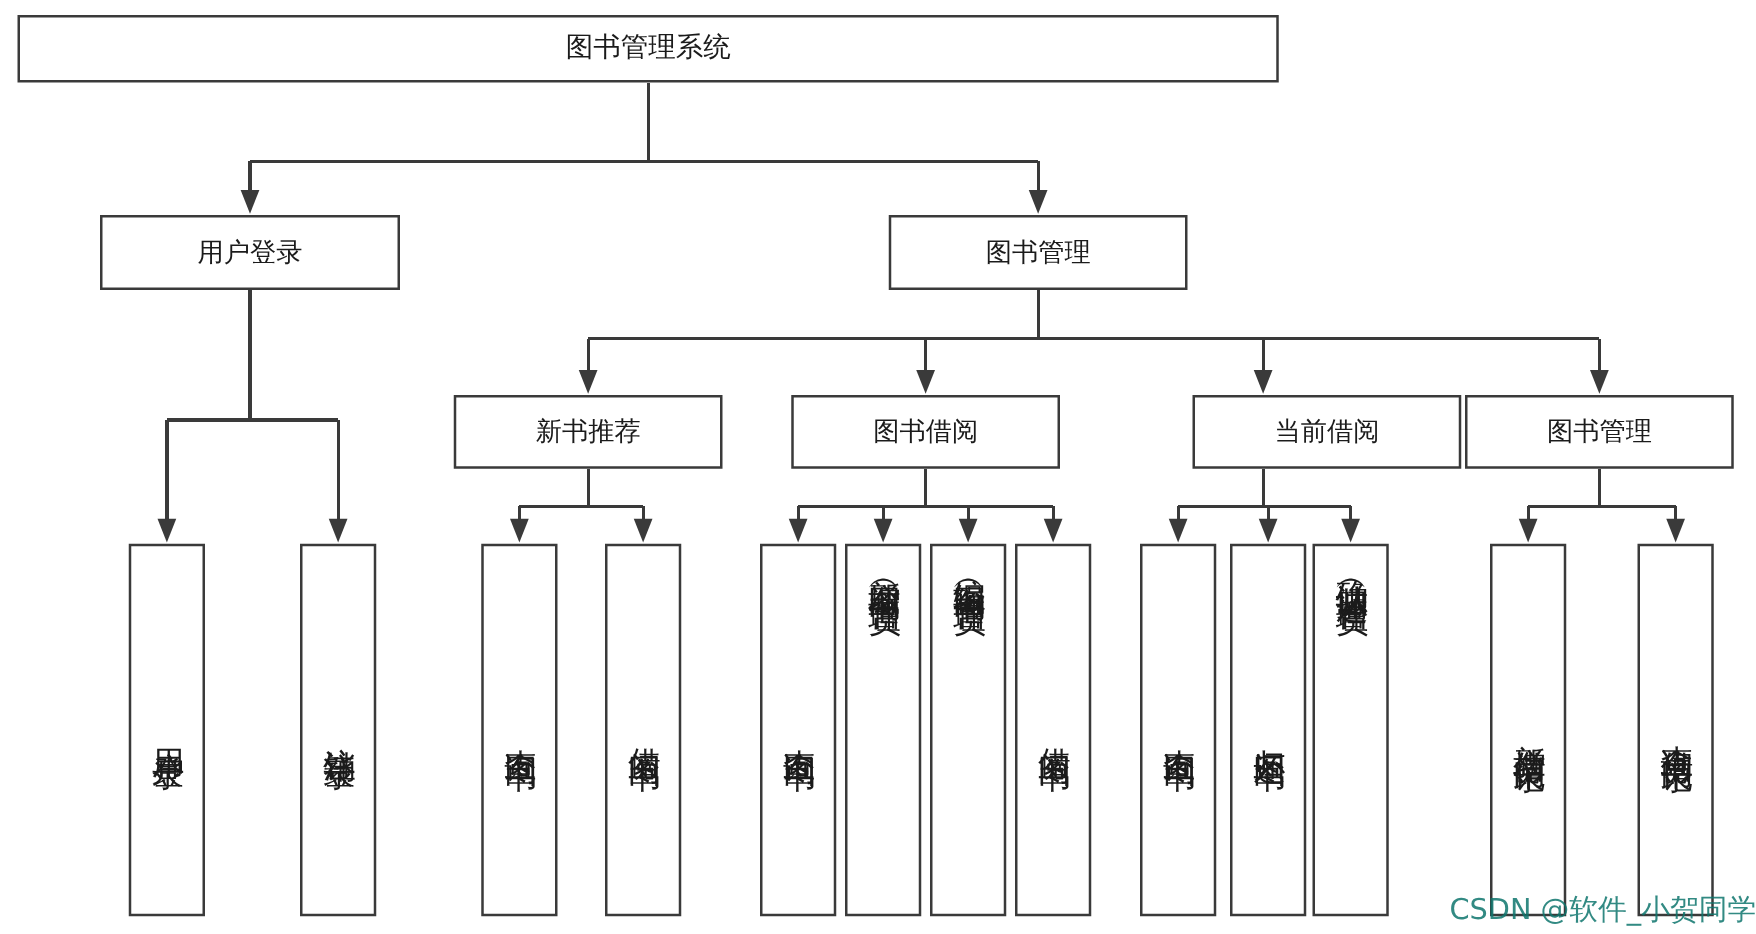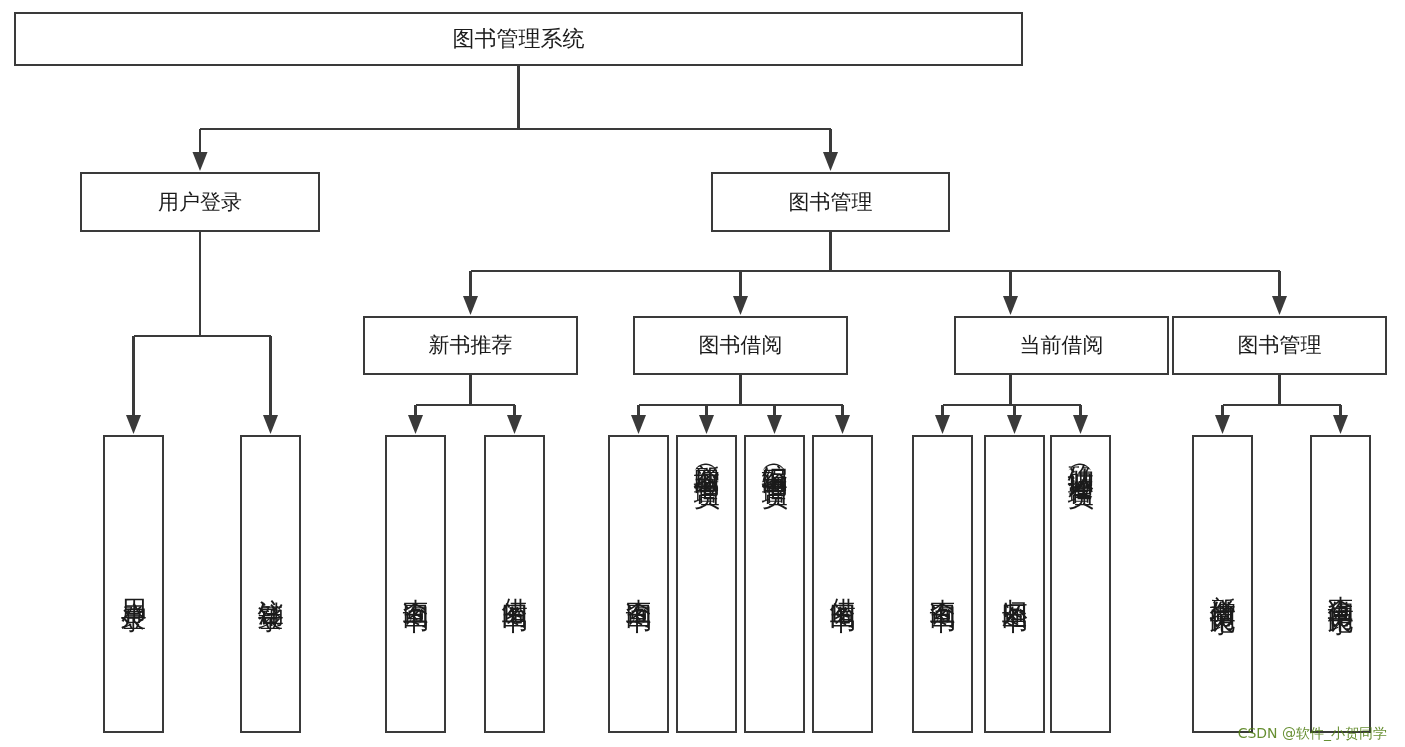--- a/index.html
+++ b/index.html
@@ -66,24 +66,24 @@
   .node.v {
     align-items: center;
     padding-top: 0;
   }
   .node.v.top {
     align-items: flex-start;
     padding-top: 6px;
   }
   #watermark {
     position: absolute;
-    right: 18px;
+    right: 0;
     bottom: 4px;
-    font-size: 14px;
-    color: #4d7c0f;
+    font-size: 23px;
+    color: #0f766e;
     opacity: 0.85;
     z-index: 5;
     font-family: "DejaVu Sans", "Liberation Sans", sans-serif;
     white-space: nowrap;
   }
 </style>
 </head>
 <body>
 
 <div id="canvas">

